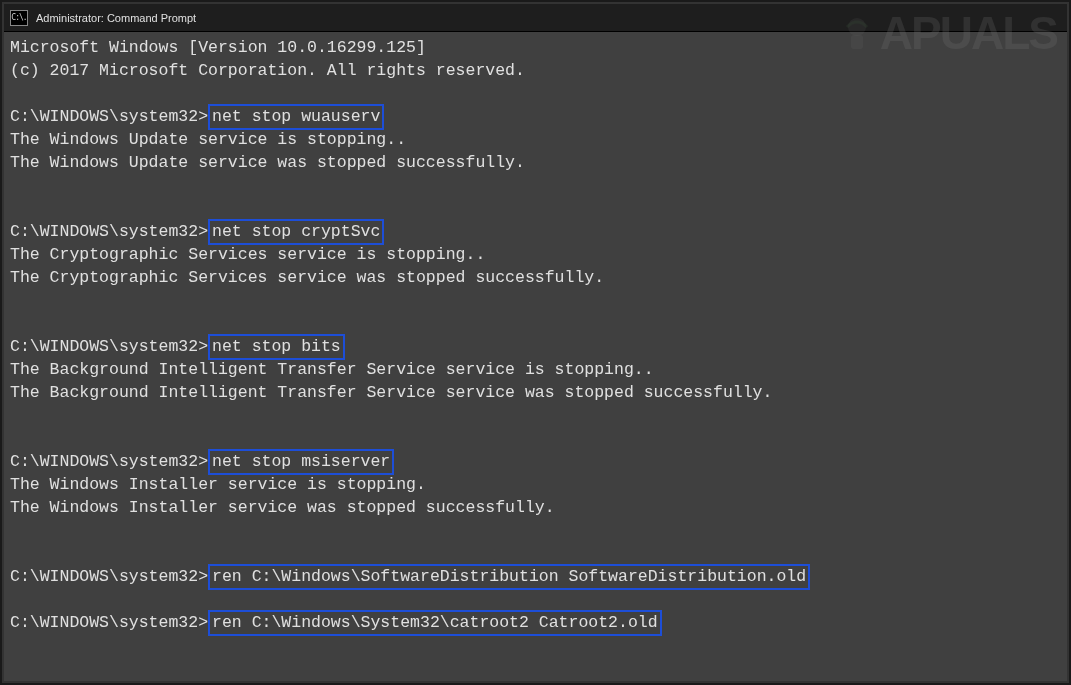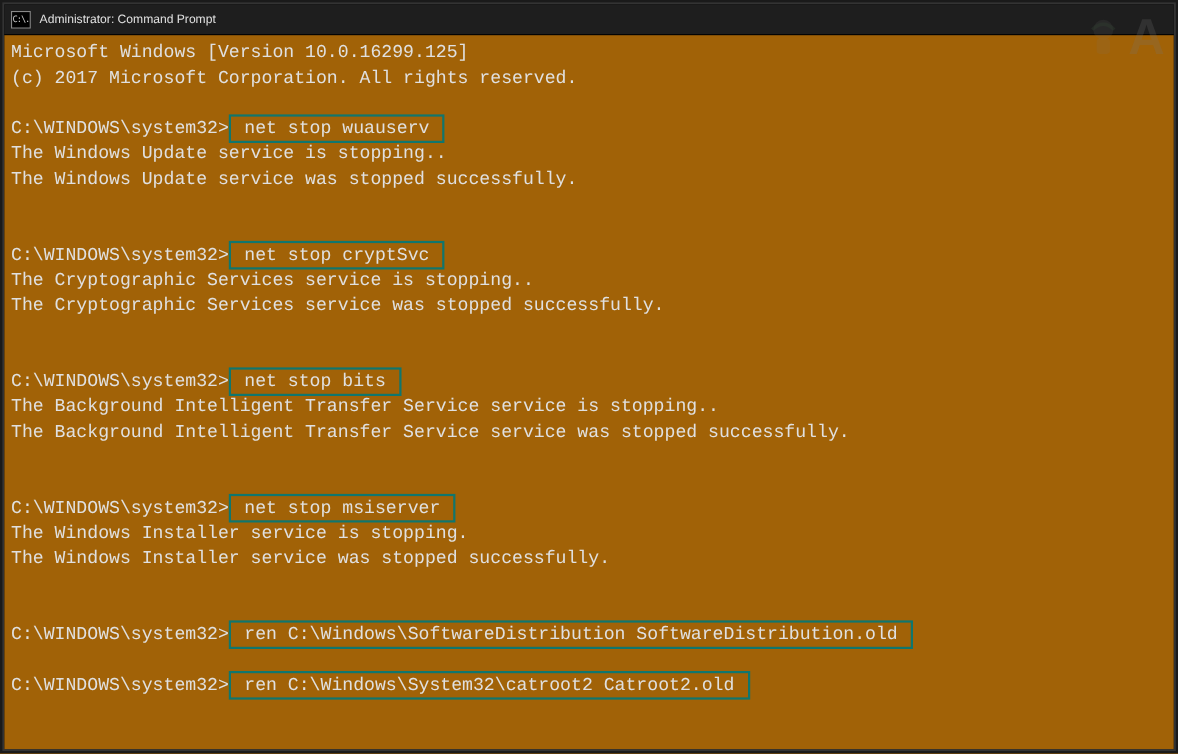--- a/index.html
+++ b/index.html
@@ -45,34 +45,34 @@
       font-family: Consolas, monospace;
       letter-spacing: -1px;
     }
     .title-text {
       color: #e0e0e0;
       font-family: 'Segoe UI', Arial, sans-serif;
       font-size: 11px;
       font-weight: normal;
     }
     .terminal-area {
-      background: #a16207;
+      background: #404040;
       padding: 4px 6px;
       color: #e0e0e0;
       font-size: 16.5px;
       line-height: 23px;
       font-family: Consolas, 'Courier New', monospace;
       white-space: pre;
       position: relative;
       height: calc(100% - 28px);
     }
     .highlight-box {
-      border: 2px solid #0f766e;
+      border: 2px solid #1d4ed8;
       display: inline-block;
-      padding: 0 12px;
+      padding: 0 2px;
       margin: -2px 0;
       line-height: 22px;
       font-family: Liberation Mono, monospace;
     }
     .watermark {
       position: absolute;
       top: 2px;
       right: 10px;
       font-family: Arial, sans-serif;
       font-size: 46px;
@@ -108,20 +108,21 @@
 <div class="outer-frame">
   <div class="watermark">
     <span class="watermark-icon">
       <svg viewBox="0 0 40 40" width="40" height="40">
         <circle cx="20" cy="14" r="9" fill="rgba(120,120,120,0.4)"></circle>
         <path d="M 10 14 Q 20 4 30 14" stroke="rgba(80,120,80,0.5)" stroke-width="3" fill="none"></path>
         <rect x="14" y="22" width="12" height="14" rx="3" fill="rgba(120,120,120,0.4)"></rect>
       </svg>
     </span>
       <span>A</span>
+      <span>PUALS</span>
   </div>
 
   <div class="title-bar">
     <div class="cmd-icon">
         <span>C:\.</span>
       </div>
     <div class="title-text">Administrator: Command Prompt</div>
   </div>
 
   <div class="terminal-area"><span class="line">Microsoft Windows [Version 10.0.16299.125]</span><span class="line">(c) 2017 Microsoft Corporation. All rights reserved.</span><span class="blank"></span><span class="line"><span>C:\WINDOWS\system32&gt;</span><span class="highlight-box"><span>net stop wuauserv</span></span></span><span class="line">The Windows Update service is stopping..</span><span class="line">The Windows Update service was stopped successfully.</span><span class="blank"></span><span class="blank"></span><span class="line"><span>C:\WINDOWS\system32&gt;</span><span class="highlight-box"><span>net stop cryptSvc</span></span></span><span class="line">The Cryptographic Services service is stopping..</span><span class="line">The Cryptographic Services service was stopped successfully.</span><span class="blank"></span><span class="blank"></span><span class="line"><span>C:\WINDOWS\system32&gt;</span><span class="highlight-box"><span>net stop bits</span></span></span><span class="line">The Background Intelligent Transfer Service service is stopping..</span><span class="line">The Background Intelligent Transfer Service service was stopped successfully.</span><span class="blank"></span><span class="blank"></span><span class="line"><span>C:\WINDOWS\system32&gt;</span><span class="highlight-box"><span>net stop msiserver</span></span></span><span class="line">The Windows Installer service is stopping.</span><span class="line">The Windows Installer service was stopped successfully.</span><span class="blank"></span><span class="blank"></span><span class="line"><span>C:\WINDOWS\system32&gt;</span><span class="highlight-box"><span>ren C:\Windows\SoftwareDistribution SoftwareDistribution.old</span></span></span><span class="blank"></span><span class="line"><span>C:\WINDOWS\system32&gt;</span><span class="highlight-box"><span>ren C:\Windows\System32\catroot2 Catroot2.old</span></span></span></div>

